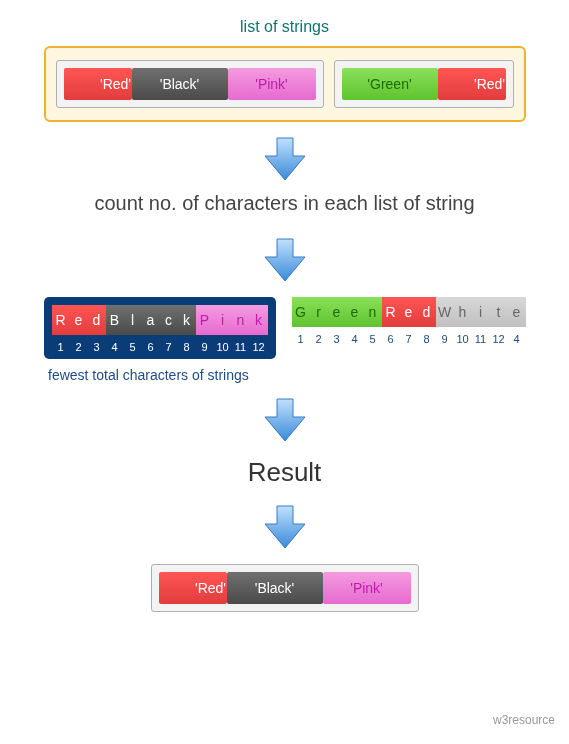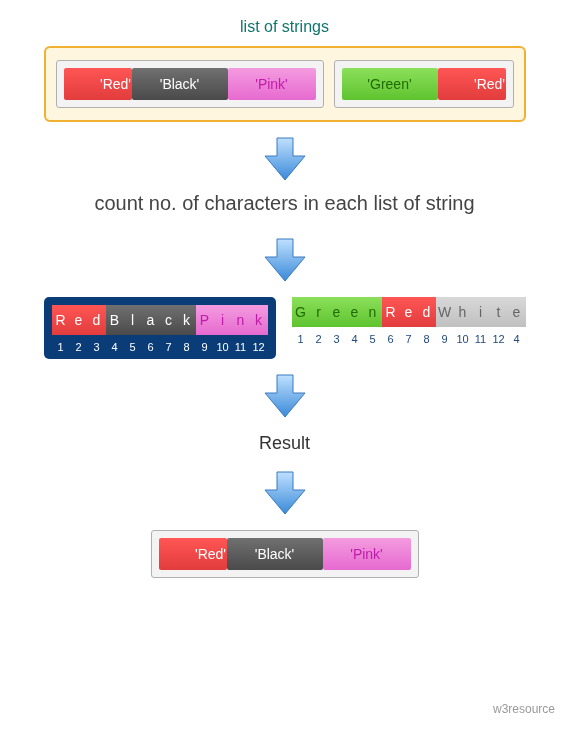--- a/index.html
+++ b/index.html
@@ -70,34 +70,34 @@
   .cell.pink  { background: linear-gradient(#f49be0,#e66ad0); color:#c01caa; }
   .cell.green { background: linear-gradient(#8be05a,#5fc32f); color:#1f6b00; }
   .cell.white { background: linear-gradient(#d8d8d8,#c0c0c0); color:#666; }
   .nums { display: flex; margin-top: 6px; }
   .num { width: 18px; text-align: center; font-size: 11px; }
   .nums.light .num { color: #fff; }
   .nums.dark  .num { color: #204a80; }
 
   .fewest-label { font-size: 14px; color: #1f4c8a; margin-top: 8px; align-self: flex-start; margin-left: 48px; }
 
-  .result-label { font-size: 18px; color: #333; margin: 4px 0 2px 0; }
+  .result-label { font-size: 26px; color: #333; margin: 4px 0 2px 0; }
 
   .final-group {
     border: 1px solid #b0b0b0;
     background: #f3f3f3;
     border-radius: 3px;
     padding: 7px;
     display: flex;
     margin-top: 4px;
   }
 
   .credit {
     position: absolute;
-    bottom: 28px; right: 14px;
+    bottom: 17px; right: 14px;
     font-size: 12px; color: #999;
   }
 </style>
 </head>
 <body>
 
 <div class="container">
 
   <div class="label label-top">list of strings</div>
 
@@ -197,20 +197,21 @@
           <div class="num">8</div>
           <div class="num">9</div>
           <div class="num">10</div>
           <div class="num">11</div>
           <div class="num">12</div>
           <div class="num">4</div>
         </div>
     </div>
   </div>
 
+  <div class="fewest-label">fewest total characters of strings</div>
 
   <div class="arrow">
     <svg width="50" height="46" viewBox="0 0 50 46">
       <defs>
           <linearGradient id="g3" x1="0" y1="0" x2="0" y2="1">
         <stop offset="0" stop-color="#bfe0ff"></stop>
             <stop offset="1" stop-color="#3a8ad8"></stop>
       </linearGradient>
         </defs>
       <path d="M17 2 h16 v18 h12 L25 44 5 20 h12 z" fill="url(#g3)" stroke="#3a7ac0" stroke-width="1"></path>

